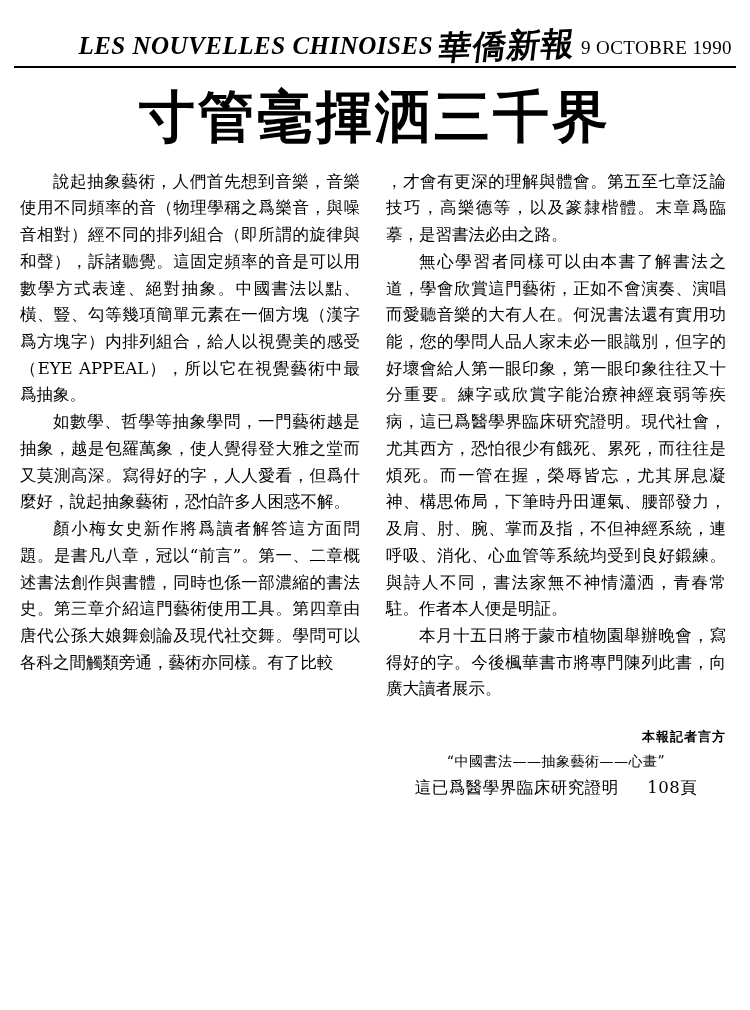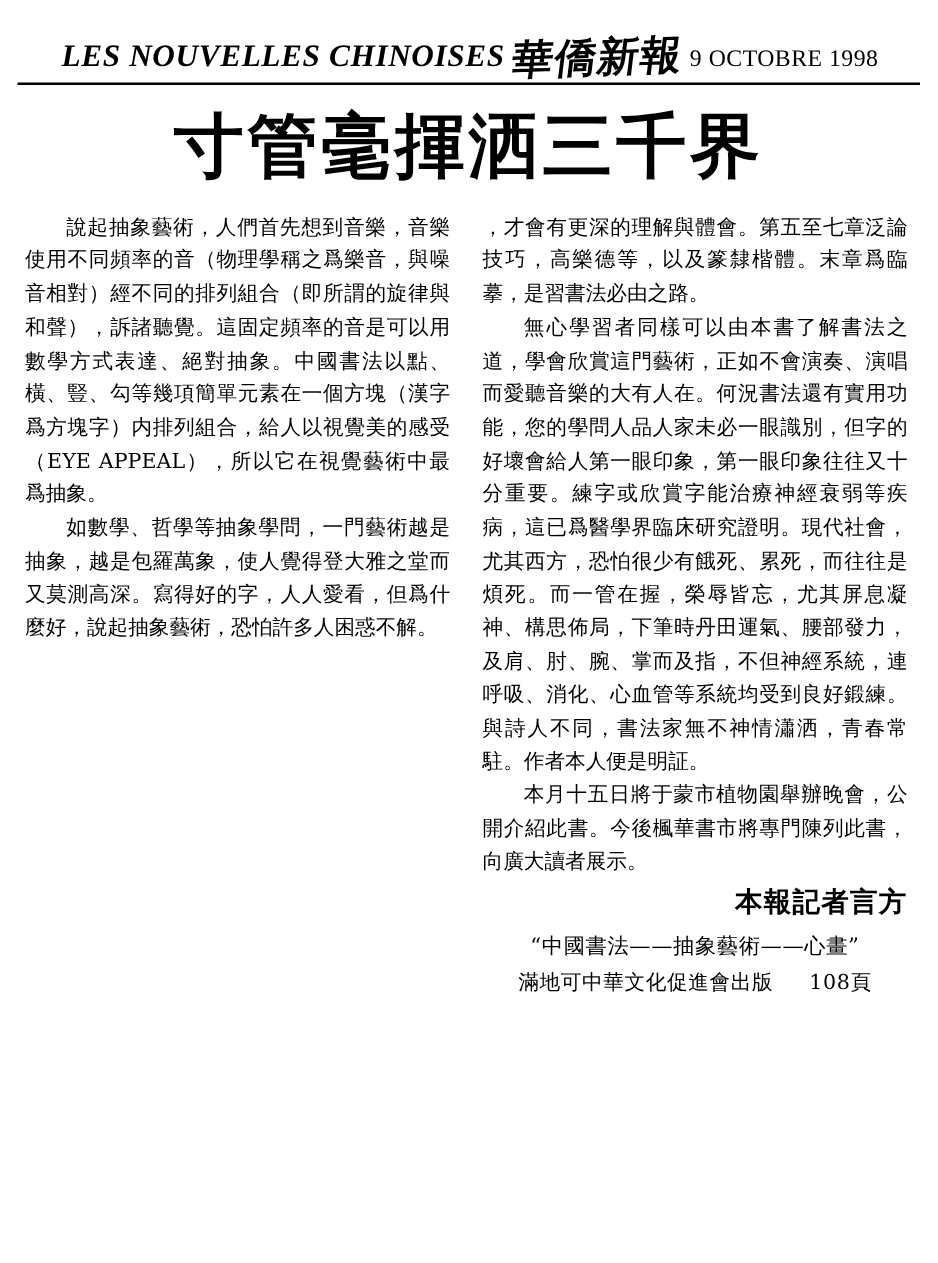--- a/index.html
+++ b/index.html
@@ -21,21 +21,21 @@
     height: 1010px;
     box-sizing: border-box;
     padding: 18px 14px 0 14px;
   }
 
   
   .masthead {
     position: relative;
     display: flex;
     align-items: flex-end;
-    justify-content: center;
+    justify-content: flex-end;
     height: 46px;
     padding: 0 4px 0 6px;
   }
   .masthead-title {
     font-family: "Liberation Serif", serif;
     font-style: italic;
     font-weight: bold;
     font-size: 25px;
     letter-spacing: 0.5px;
     white-space: nowrap;
@@ -97,28 +97,28 @@
   }
   .col p.indent {
     text-indent: 2em;
   }
 
   
   .byline {
     text-align: right;
     font-family: "DejaVu Serif", serif;
     font-weight: bold;
-    font-size: 22px;
+    font-size: 13px;
     letter-spacing: 1px;
-    margin-top: 2px;
+    margin-top: 23px;
   }
   .booktitle {
     text-align: center;
     font-family: "DejaVu Serif", serif;
-    font-size: 17px;
+    font-size: 14px;
     letter-spacing: 0.5px;
     margin-top: 3px;
     white-space: nowrap;
   }
   .publisher {
     text-align: center;
     font-family: "DejaVu Serif", serif;
     font-size: 16.5px;
     letter-spacing: 0.5px;
     margin-top: 2px;
@@ -126,41 +126,42 @@
   }
 </style>
 </head>
 <body>
 
 <div class="page">
 
   <div class="masthead">
     <div class="masthead-title">LES NOUVELLES CHINOISES</div>
     <div class="masthead-chinese">華僑新報</div>
-    <div class="masthead-date">9 OCTOBRE 1998</div>
+    <div class="masthead-date">9 OCTOBRE 1990</div>
   </div>
   <hr class="rule">
 
   <div class="headline">寸管毫揮洒三千界</div>
 
   <div class="columns">
 
     <div class="col">
       <p class="indent">說起抽象藝術，人們首先想到音樂，音樂使用不同頻率的音（物理學稱之爲樂音，與噪音相對）經不同的排列組合（即所謂的旋律與和聲），訴諸聽覺。這固定頻率的音是可以用數學方式表達、絕對抽象。中國書法以點、橫、豎、勾等幾項簡單元素在一個方塊（漢字爲方塊字）内排列組合，給人以視覺美的感受（EYE APPEAL），所以它在視覺藝術中最爲抽象。</p>
       <p class="indent">如數學、哲學等抽象學問，一門藝術越是抽象，越是包羅萬象，使人覺得登大雅之堂而又莫測高深。寫得好的字，人人愛看，但爲什麼好，說起抽象藝術，恐怕許多人困惑不解。</p>
+      <p class="indent">顏小梅女史新作將爲讀者解答這方面問題。是書凡八章，冠以“前言”。第一、二章概述書法創作與書體，同時也係一部濃縮的書法史。第三章介紹這門藝術使用工具。第四章由唐代公孫大娘舞劍論及現代社交舞。學問可以各科之間觸類旁通，藝術亦同樣。有了比較</p>
     </div>
 
     <div class="col">
       <p>，才會有更深的理解與體會。第五至七章泛論技巧，高樂德等，以及篆隸楷體。末章爲臨摹，是習書法必由之路。</p>
       <p class="indent">無心學習者同樣可以由本書了解書法之道，學會欣賞這門藝術，正如不會演奏、演唱而愛聽音樂的大有人在。何況書法還有實用功能，您的學問人品人家未必一眼識別，但字的好壞會給人第一眼印象，第一眼印象往往又十分重要。練字或欣賞字能治療神經衰弱等疾病，這已爲醫學界臨床研究證明。現代社會，尤其西方，恐怕很少有餓死、累死，而往往是煩死。而一管在握，榮辱皆忘，尤其屏息凝神、構思佈局，下筆時丹田運氣、腰部發力，及肩、肘、腕、掌而及指，不但神經系統，連呼吸、消化、心血管等系統均受到良好鍛練。與詩人不同，書法家無不神情瀟洒，青春常駐。作者本人便是明証。</p>
-      <p class="indent">本月十五日將于蒙市植物園舉辦晚會，公開介紹此書。今後楓華書市將專門陳列此書，向廣大讀者展示。</p>
+      <p class="indent">本月十五日將于蒙市植物園舉辦晚會，寫得好的字。今後楓華書市將專門陳列此書，向廣大讀者展示。</p>
 
       <div class="byline">本報記者言方</div>
       <div class="booktitle">“中國書法——抽象藝術——心畫”</div>
       <div class="publisher">
-        <span>滿地可中華文化促進會出版</span>
+        <span>這已爲醫學界臨床研究證明</span>
         &nbsp;&nbsp;&nbsp;
         <span>108頁</span>
       </div>
     </div>
 
   </div>
 </div>
 
 </body></html>

